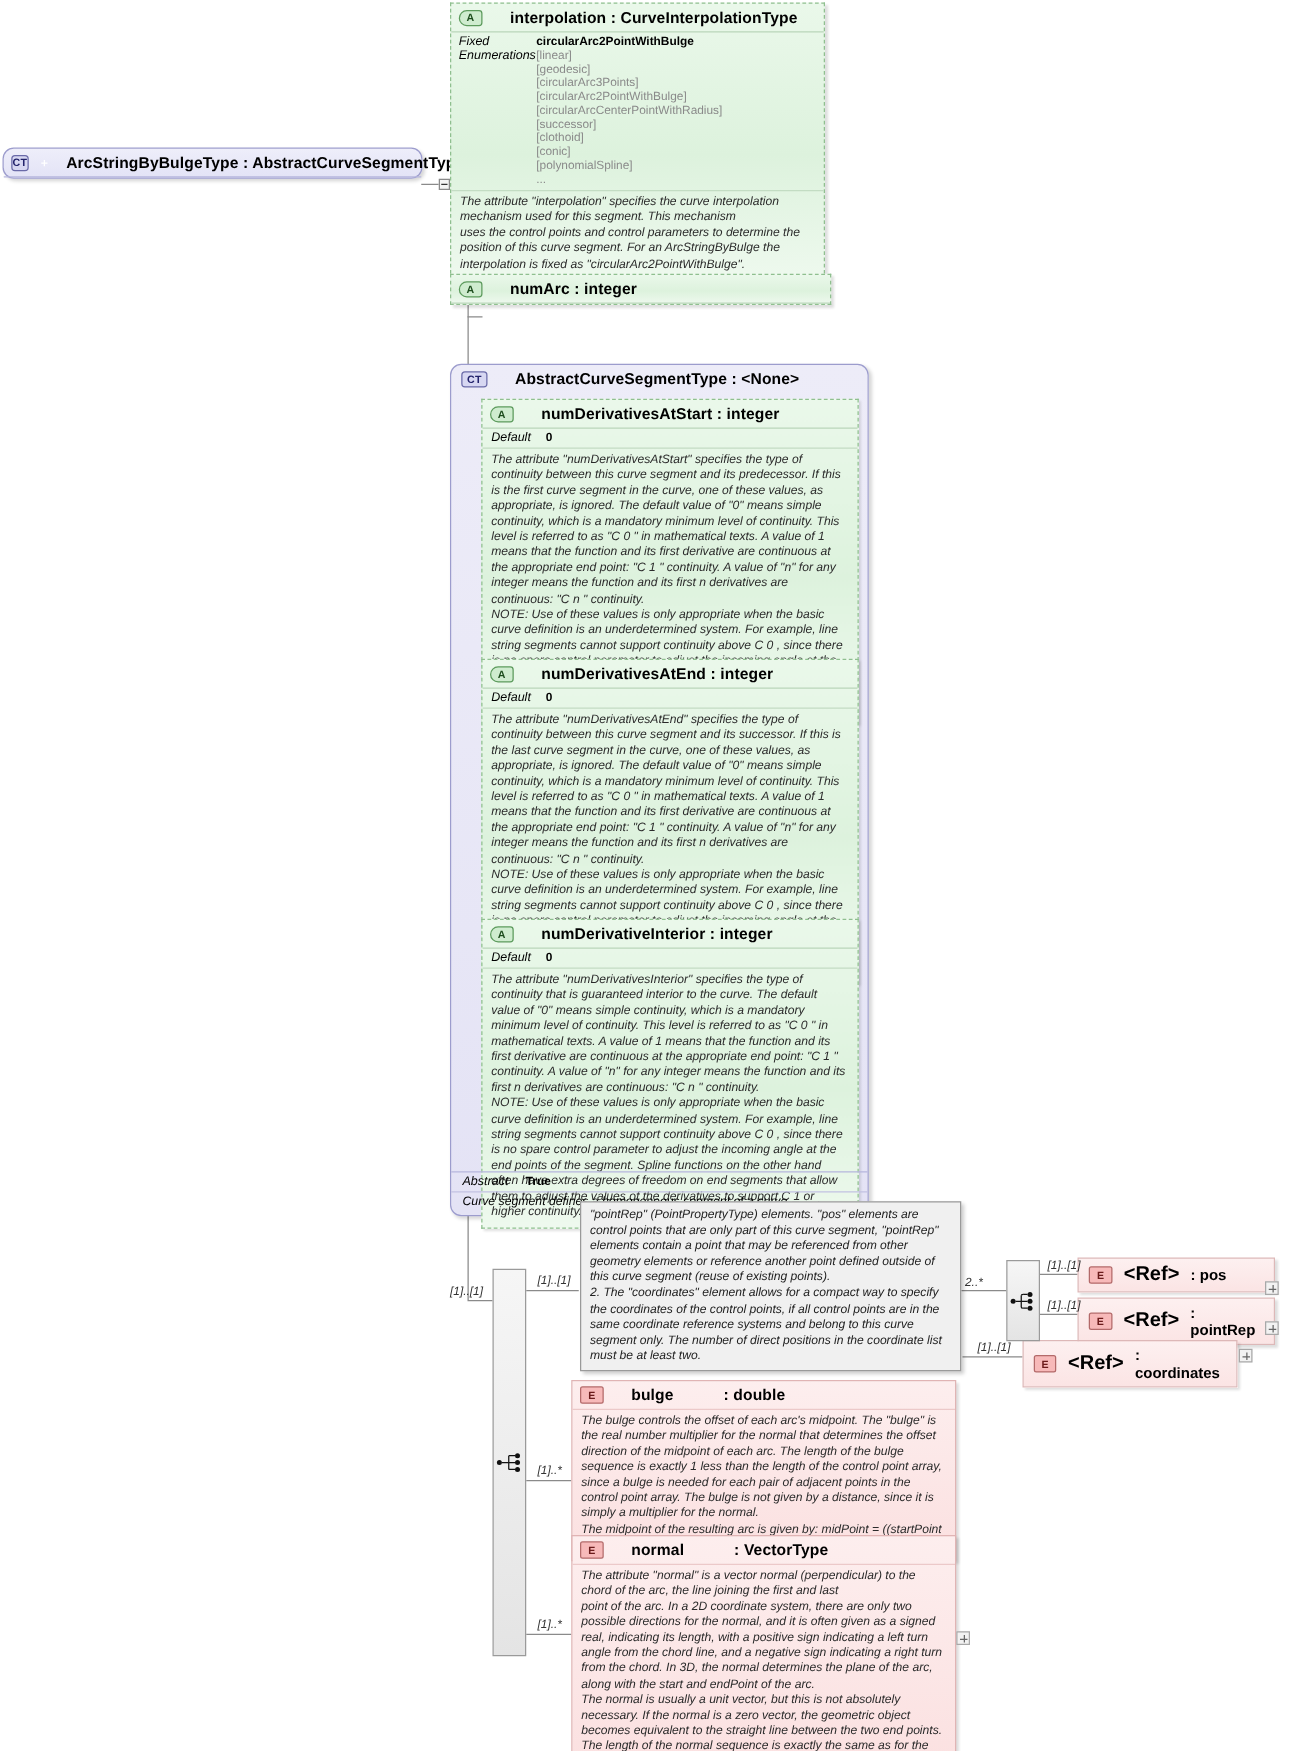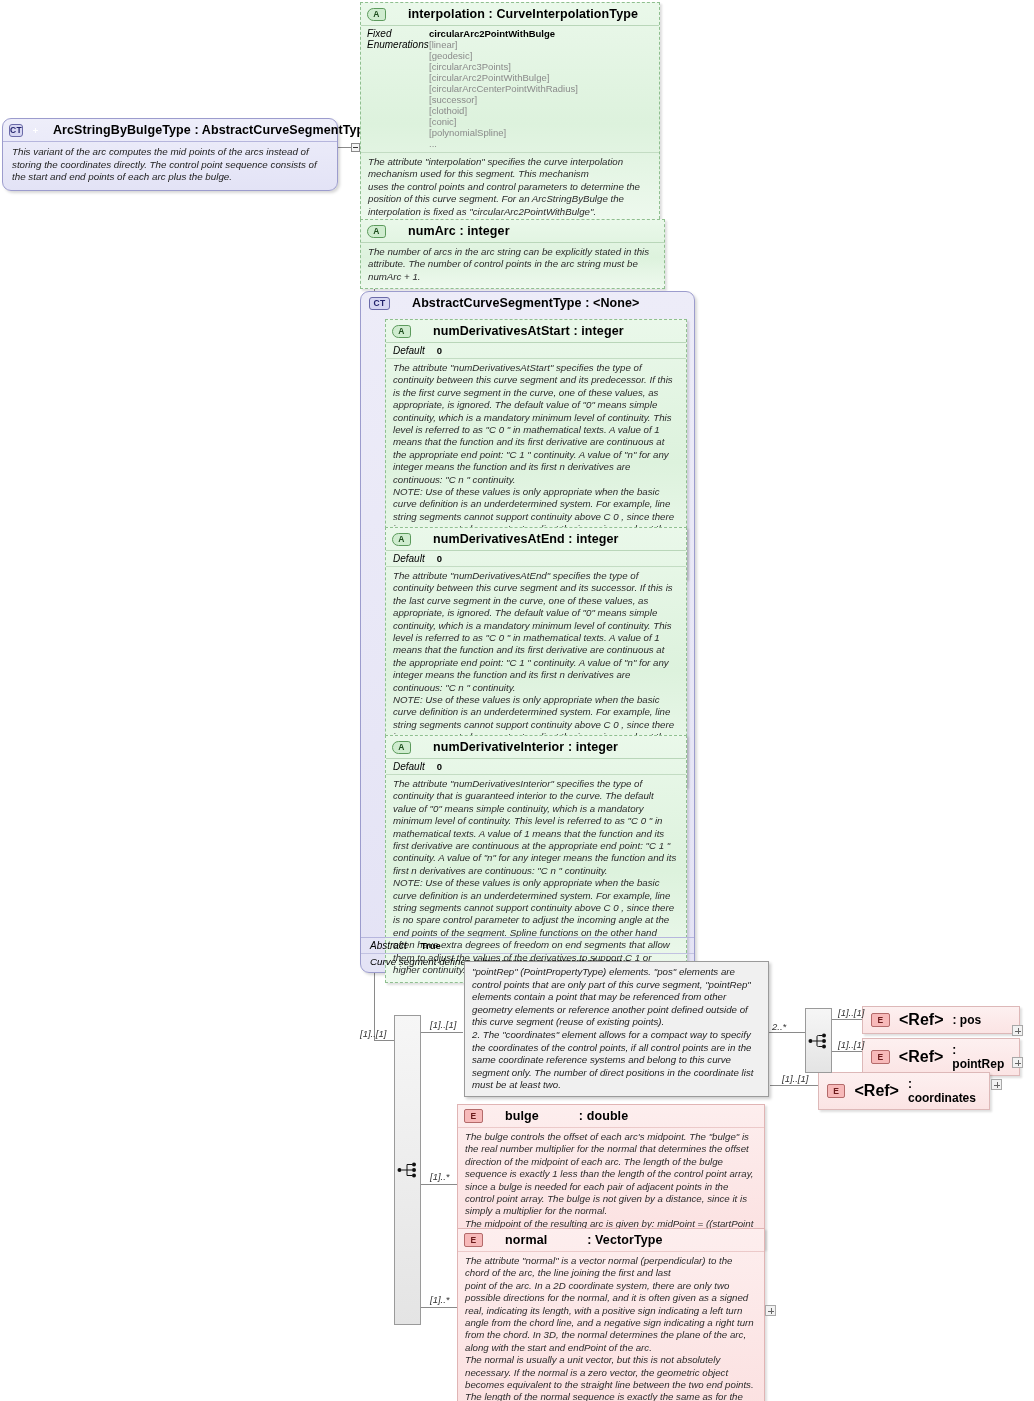--- a/index.html
+++ b/index.html
@@ -194,21 +194,20 @@
 
   <div class="ln lh" style="left:770px;top:1085px;width:48px;"></div>
   <div class="card" style="left:782px;top:1073px;">[1]..[1]</div>
 
   <div class="node ct-box" style="left:2px;top:118px;width:336px;">
     <div class="hdr">
       <span class="badge badge-ct">CT</span>
         <span class="plusdot"></span>
       <span class="name">ArcStringByBulgeType : AbstractCurveSegmentType</span>
     </div>
-    <div class="ct-doc">This variant of the arc computes the mid points of the arcs instead of storing the coordinates directly. The control point sequence consists of the start and end points of each arc plus the bulge.</div>
   </div>
 
   <div class="node attr-box" style="left:360px;top:2px;width:300px;">
     <div class="hdr">
       <span class="badge badge-a">A</span>
       <span class="name">interpolation : CurveInterpolationType</span>
     </div>
     <div style="display:flex;padding:2px 6px 3px 6px;border-bottom:1px solid #c3dcc3;">
       <div style="width:62px;">
         <div style="font-style:italic;font-size:10px;">Fixed</div>
@@ -230,21 +229,20 @@
     </div>
     <div class="doc" style="white-space:pre-line;">The attribute "interpolation" specifies the curve interpolation mechanism used for this segment. This mechanism
 uses the control points and control parameters to determine the position of this curve segment. For an ArcStringByBulge the interpolation is fixed as "circularArc2PointWithBulge".</div>
   </div>
 
   <div class="node attr-box" style="left:360px;top:219px;width:305px;">
     <div class="hdr">
       <span class="badge badge-a">A</span>
       <span class="name">numArc  : integer</span>
     </div>
-    <div class="doc">The number of arcs in the arc string can be explicitly stated in this attribute. The number of control points in the arc string must be numArc + 1.</div>
   </div>
 
   <div class="node ct-group" style="left:360px;top:291px;width:335px;height:682px;">
     <div class="hdr" style="padding:4px 8px 5px 8px;">
       <span class="badge badge-ct">CT</span>
       <span class="name">AbstractCurveSegmentType : &lt;None&gt;</span>
     </div>
 
     <div class="attr-box" style="position:absolute;left:24px;top:27px;width:302px;">
       <div class="hdr">

